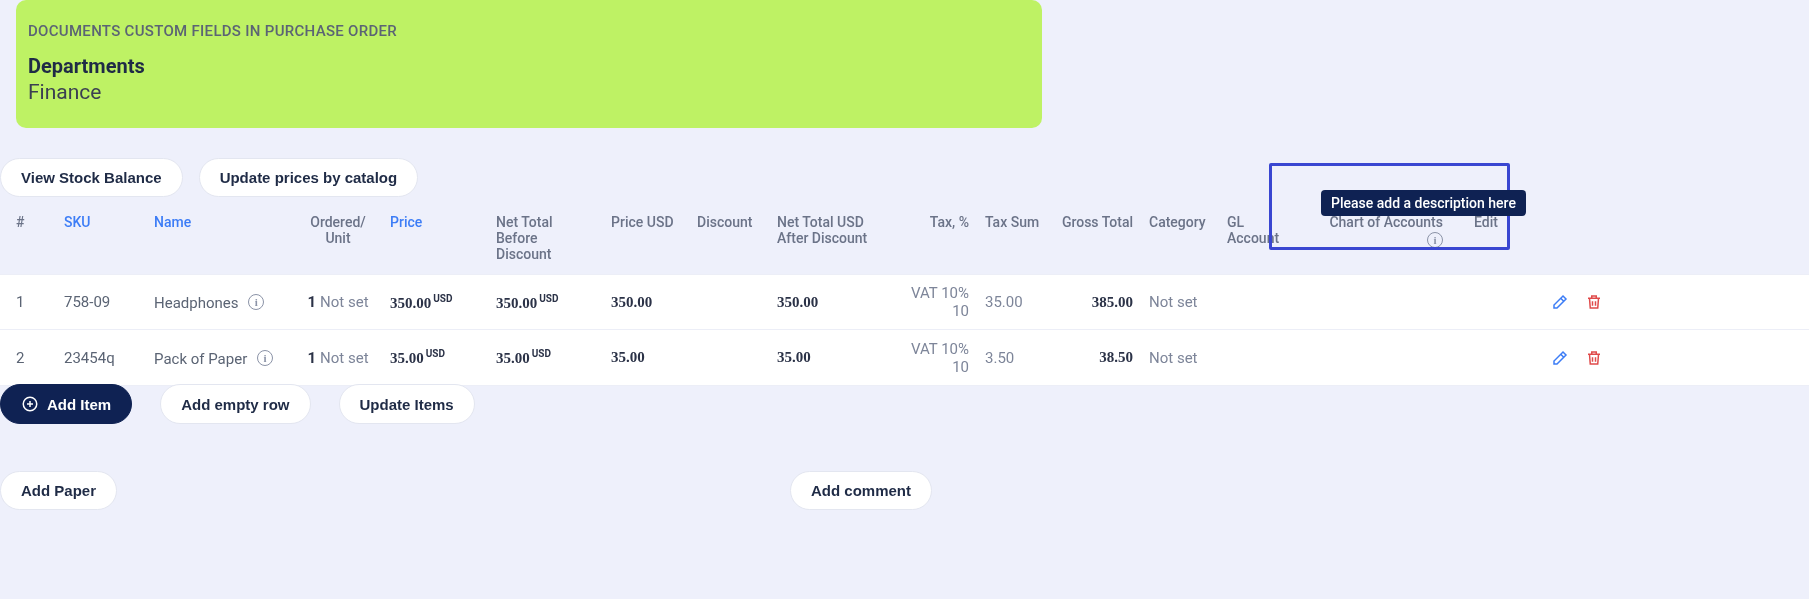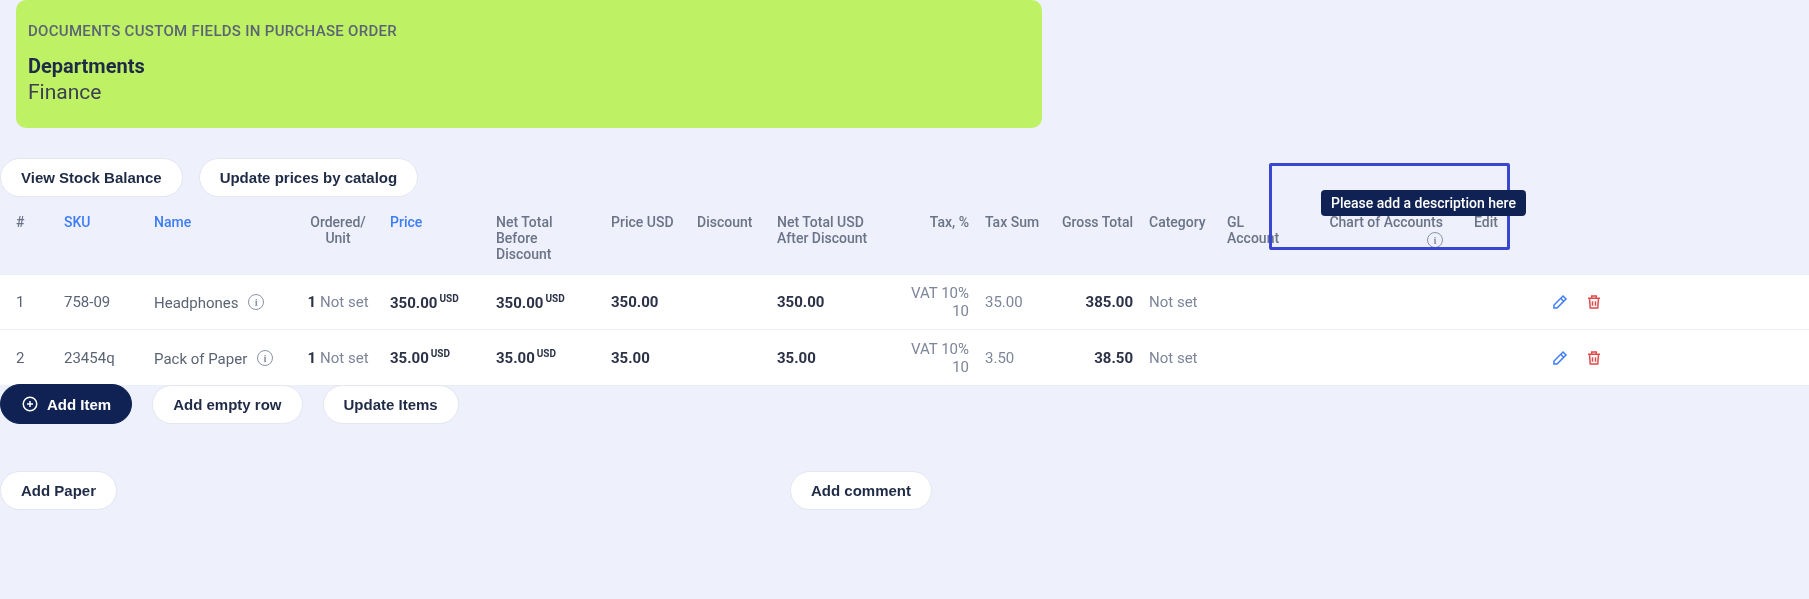--- a/index.html
+++ b/index.html
@@ -55,32 +55,32 @@
   .col.edit { width: 70px; text-align: center; }
   .col.actions { width: 100px; text-align: right; padding-right: 18px; display:flex; justify-content:flex-end; gap:16px; align-items:center; }
 
   .thead .link { color: #3d7df6; cursor: pointer; }
 
   .tbody .row {
     display: flex; align-items: center; background: #fff; font-size: 15px; color: #5b6474;
     height: 56px; border-bottom: 1px solid #eceef7;
   }
   .tbody .row:first-child { border-top: 1px solid #eceef7; }
-  .bold { font-weight: 700; color: #2b3247; }
+  .bold { font-weight: 700; color: #2b3247; font-family: Liberation Serif, serif; }
   .cur-sup { font-size: 10px; font-weight: 700; vertical-align: super; margin-left: 2px; color: #2b3247; }
   .info-ic { display:inline-block; width:16px; height:16px; border:1.5px solid #8b93a7; border-radius:50%; position:relative; margin-left:6px; top:2px; }
   .info-ic::after { content:"i"; position:absolute; left:50%; top:50%; transform:translate(-50%,-52%); font-size:11px; font-weight:700; color:#8b93a7; font-family: Georgia, serif; }
 
   .ic-pencil { width:18px; height:18px; cursor:pointer; }
   .ic-pencil svg { stroke:#3d7df6; }
   .ic-trash  { width:18px; height:18px; cursor:pointer; }
   .ic-trash svg { stroke:#e04b4b; }
 
   .toolbar-bottom {
-    position: absolute; left: 0; top: 384px; display: flex; gap: 20px; align-items: flex-end;
+    position: absolute; left: 0; top: 384px; display: flex; gap: 28px;
   }
 
   .add-note-wrap { position: absolute; left: 0; top: 471px; }
   .add-comment-wrap { position: absolute; left: 790px; top: 471px; }
 
   .highlight-box {
     position: absolute; left: 1269px; top: 163px; width: 241px; height: 87px;
     border: 3px solid #3946d1; border-radius: 2px; pointer-events: none;
   }
   .tooltip-bubble {

